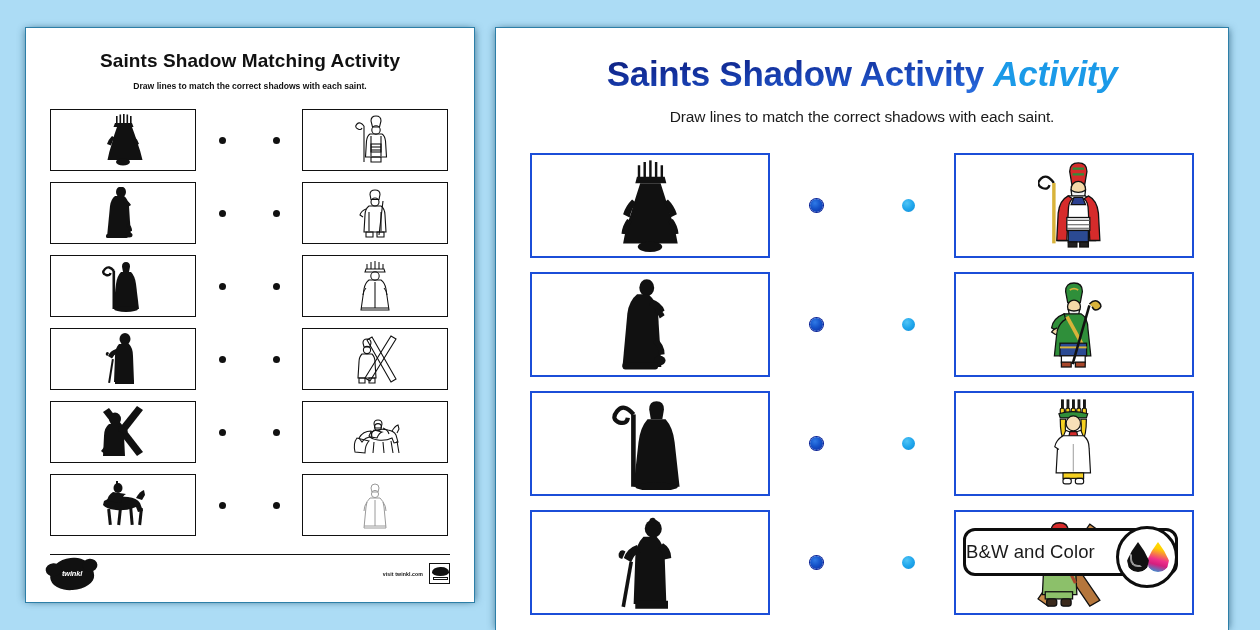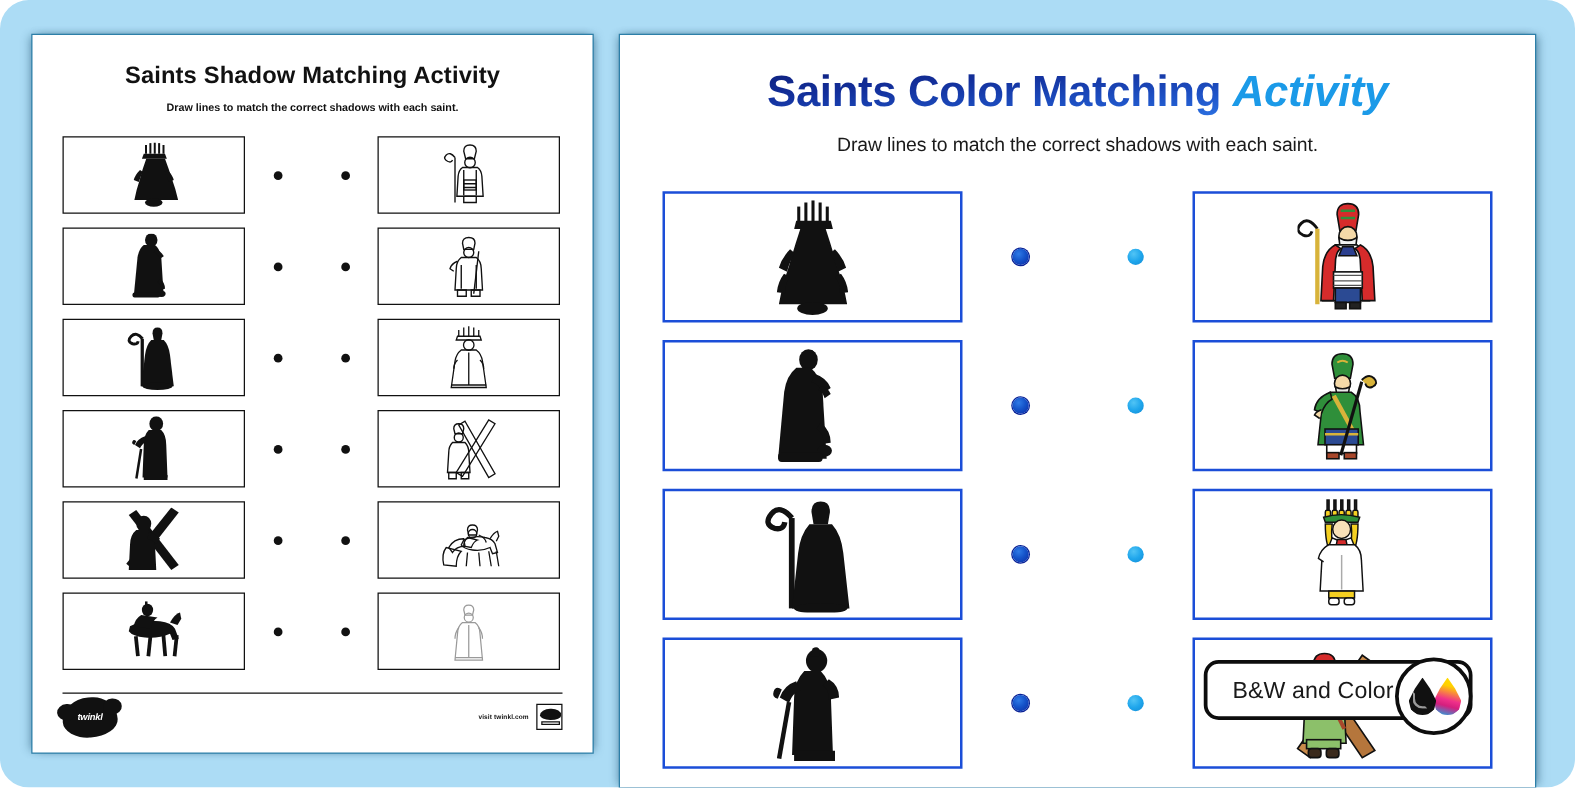--- a/index.html
+++ b/index.html
@@ -5,21 +5,20 @@
   * { box-sizing: border-box; margin: 0; padding: 0; }
   html, body {
     width: 1260px; height: 630px;
     overflow: hidden;
     font-family: "Liberation Sans", sans-serif;
   }
   #canvas {
     position: relative;
     width: 1260px; height: 630px;
     background: #ACDCF5;
-    border-radius: 23px;
   }
 
   
   .page {
     position: absolute;
     background: #ffffff;
     box-shadow: 0 0 0 1px #2d7fa8, 3px 0 7px -1px rgba(20,70,100,.55),
                 -3px 0 7px -1px rgba(20,70,100,.45);
   }
 
@@ -206,21 +205,20 @@
   }
   #bw-badge .pill {
     position: absolute;
     left: 0; top: 2px;
     width: 215px; height: 48px;
     background: #fff;
     border: 3px solid #0d0d0d;
     border-radius: 12px;
     display: flex;
     align-items: center;
-    padding-left: 20px;
   }
   #bw-badge .pill span {
     font-size: 18.5px;
     color: #1a1a1a;
     letter-spacing: .1px;
   }
   #bw-badge .circ {
     position: absolute;
     left: 153px; top: 0;
     width: 62px; height: 62px;
@@ -508,21 +506,21 @@
           <span class="qblob"></span>
             <span class="qbar"></span>
         </span>
       </div>
     </div>
   </div>
 
   <div class="page" id="page-right">
     <div class="pr-inner">
       <div class="pr-title">
-        <span class="t-main">Saints Color Matching</span>
+        <span class="t-main">Saints Shadow Activity</span>
         <span class="t-accent">Activity</span>
       </div>
       <div class="pr-sub">Draw lines to match the correct shadows with each saint.</div>
 
       <div class="pr-grid">
 
         <div class="pr-row">
           <div class="pr-box">
             <svg class="art" width="88" height="92" viewBox="0 0 54 56">
               <g fill="#111">

